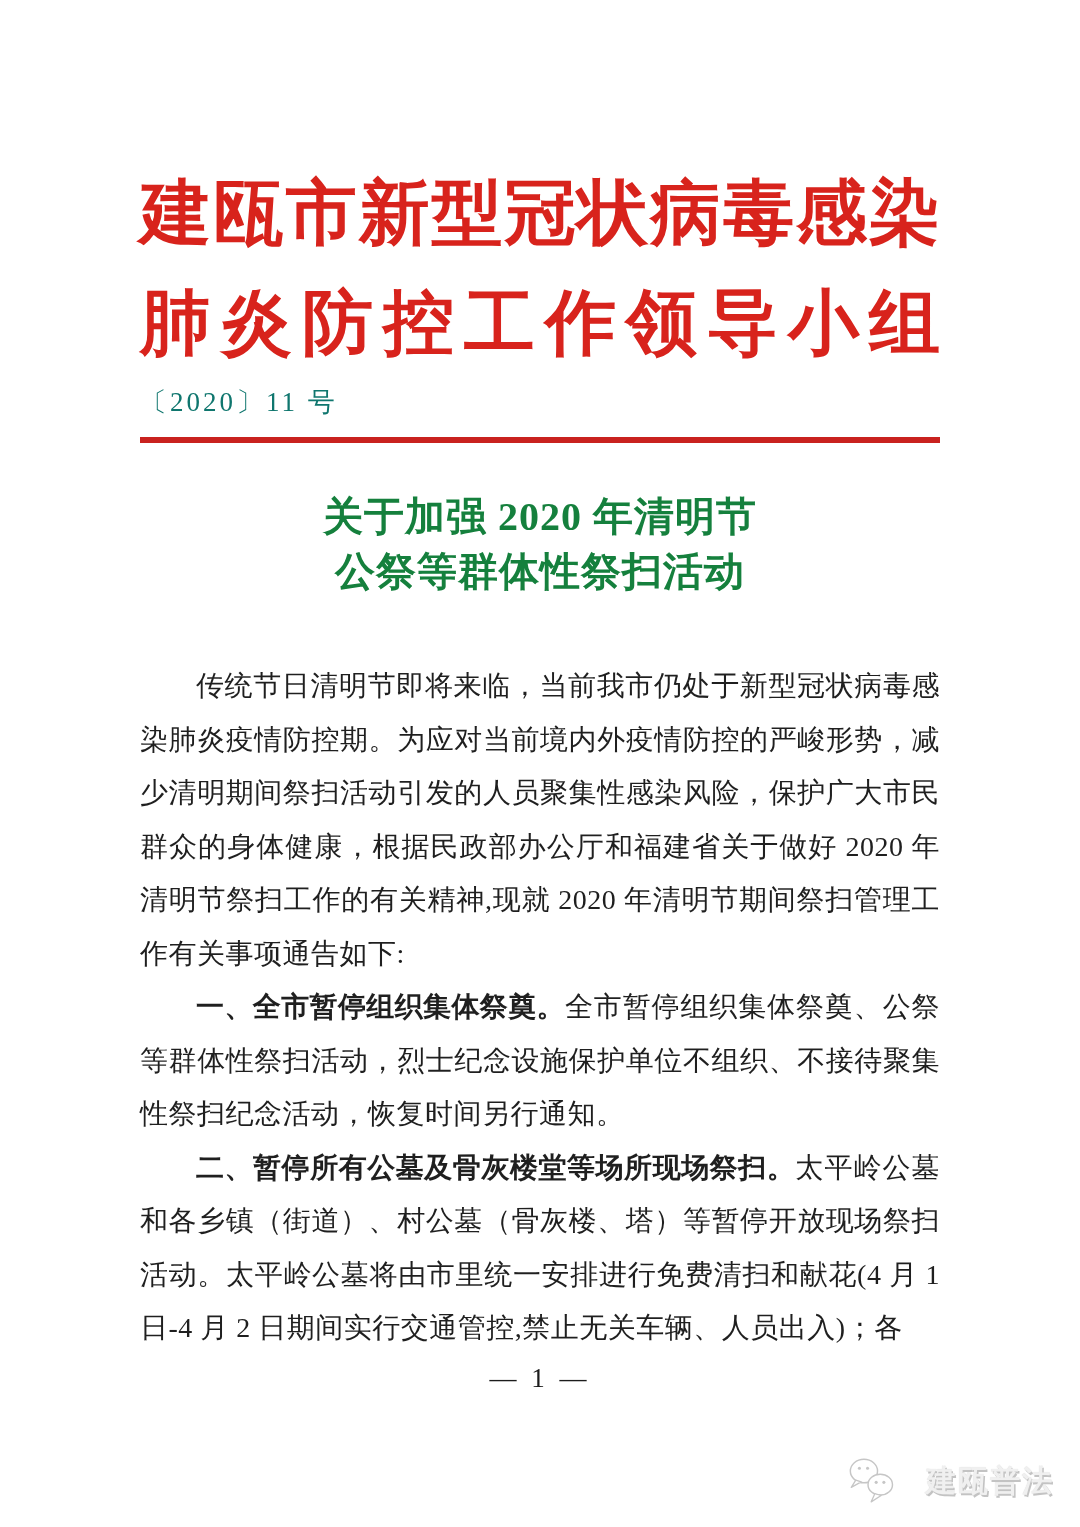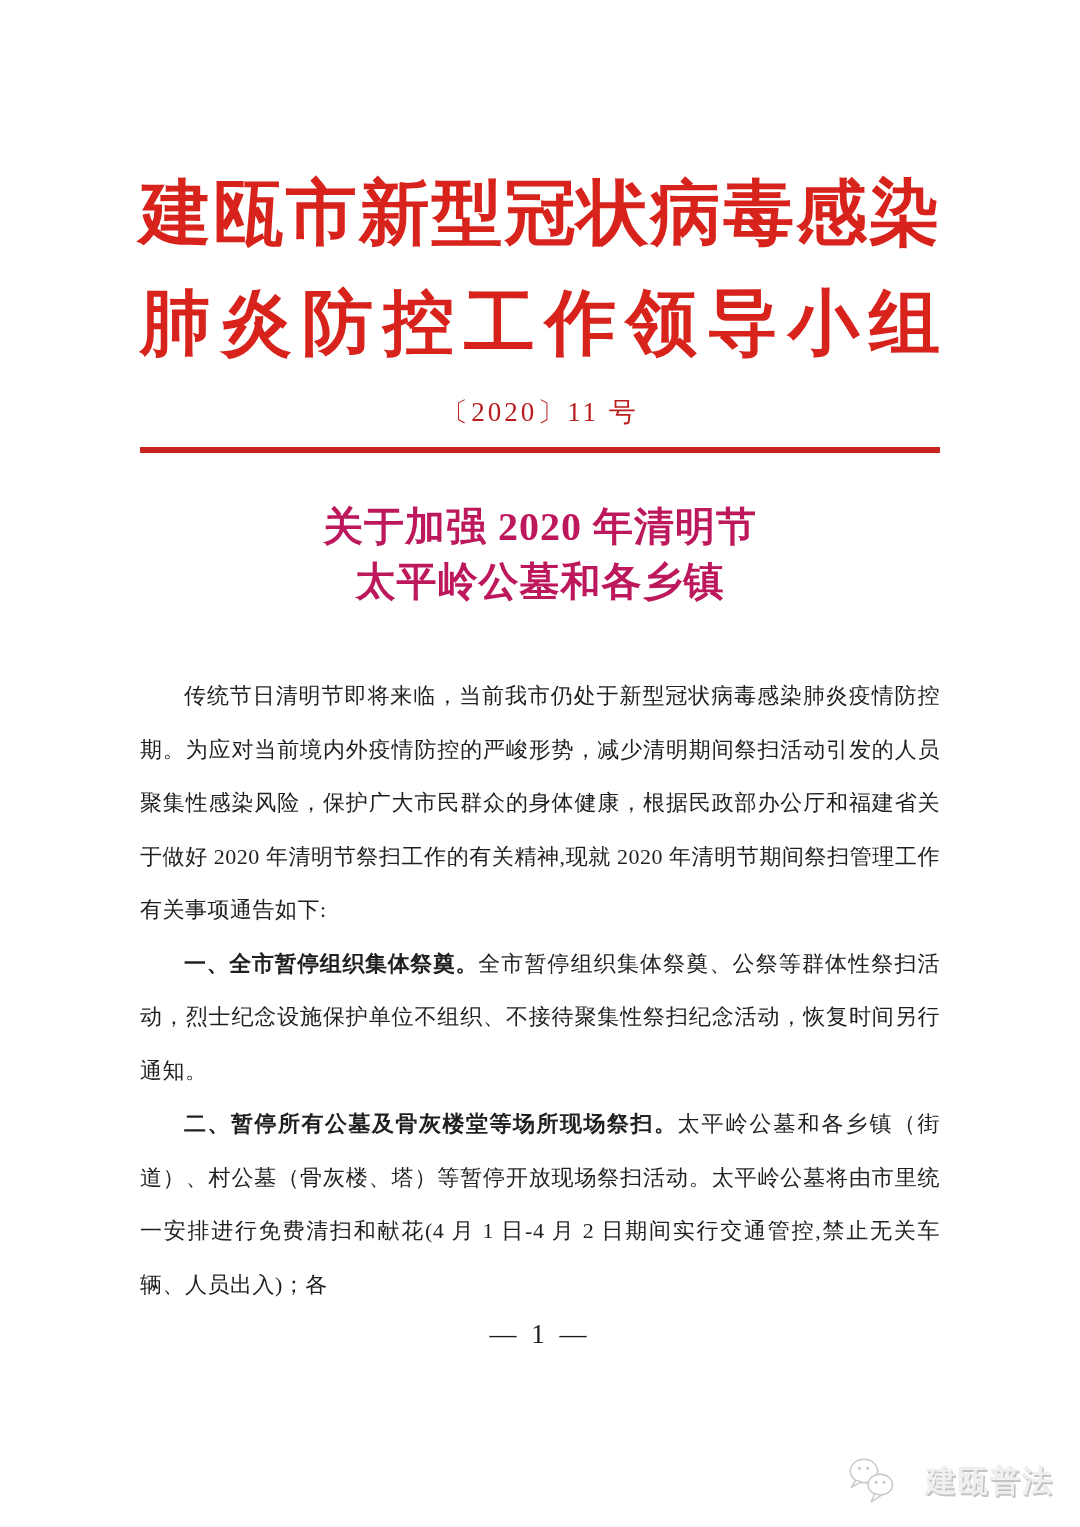--- a/index.html
+++ b/index.html
@@ -23,43 +23,42 @@
   .header{padding-top:158px;}
   .org-line{
     display:flex;justify-content:space-between;align-items:center;
     color:var(--accent-red);
     font-weight:700;
     font-size:71px;
     line-height:110px;
     white-space:nowrap;
   }
   .doc-number{
-    text-align:center;
     font-size:27px;
     letter-spacing:3px;
-    color:#b91c1c;
-    margin-top:16px;
+    color:#0f766e;
+    margin-top:6px;
   }
   .red-rule{
     height:6px;
     background:var(--rule-red);
     margin-top:17px;
   }
   .doc-title{
     margin-top:46px;
     text-align:center;
     font-size:40px;
     line-height:55px;
     font-weight:700;
-    color:#be185d;
+    color:#15803d;
     letter-spacing:1px;
   }
   .body-text{
     margin-top:60px;
-    font-size:22px;
+    font-size:28px;
     line-height:53.5px;
     text-align:justify;
     letter-spacing:0.5px;
     color:var(--text-black);
   }
   .body-text p{margin:0;text-indent:2em;}
   .lead{
     font-family:"Liberation Sans","DejaVu Sans",sans-serif;
     font-weight:700;
     letter-spacing:0;
@@ -118,21 +117,21 @@
           <span>导</span>
           <span>小</span>
           <span>组</span>
         </div>
       <div class="doc-number">〔2020〕11 号</div>
       <div class="red-rule"></div>
     </div>
 
     <div class="doc-title">
       <div>关于加强 2020 年清明节</div>
-      <div>太平岭公墓和各乡镇</div>
+      <div>公祭等群体性祭扫活动</div>
     </div>
 
     <div class="body-text">
       <p><span class="lead"></span><span>传统节日清明节即将来临，当前我市仍处于新型冠状病毒感染肺炎疫情防控期。为应对当前境内外疫情防控的严峻形势，减少清明期间祭扫活动引发的人员聚集性感染风险，保护广大市民群众的身体健康，根据民政部办公厅和福建省关于做好 2020 年清明节祭扫工作的有关精神,现就 2020 年清明节期间祭扫管理工作有关事项通告如下:</span></p>
       <p><span class="lead">一、全市暂停组织集体祭奠。</span><span>全市暂停组织集体祭奠、公祭等群体性祭扫活动，烈士纪念设施保护单位不组织、不接待聚集性祭扫纪念活动，恢复时间另行通知。</span></p>
       <p><span class="lead">二、暂停所有公墓及骨灰楼堂等场所现场祭扫。</span><span>太平岭公墓和各乡镇（街道）、村公墓（骨灰楼、塔）等暂停开放现场祭扫活动。太平岭公墓将由市里统一安排进行免费清扫和献花(4 月 1 日-4 月 2 日期间实行交通管控,禁止无关车辆、人员出入)；各</span></p>
     </div>
 
     <div class="page-number">— 1 —</div>
   </div>

